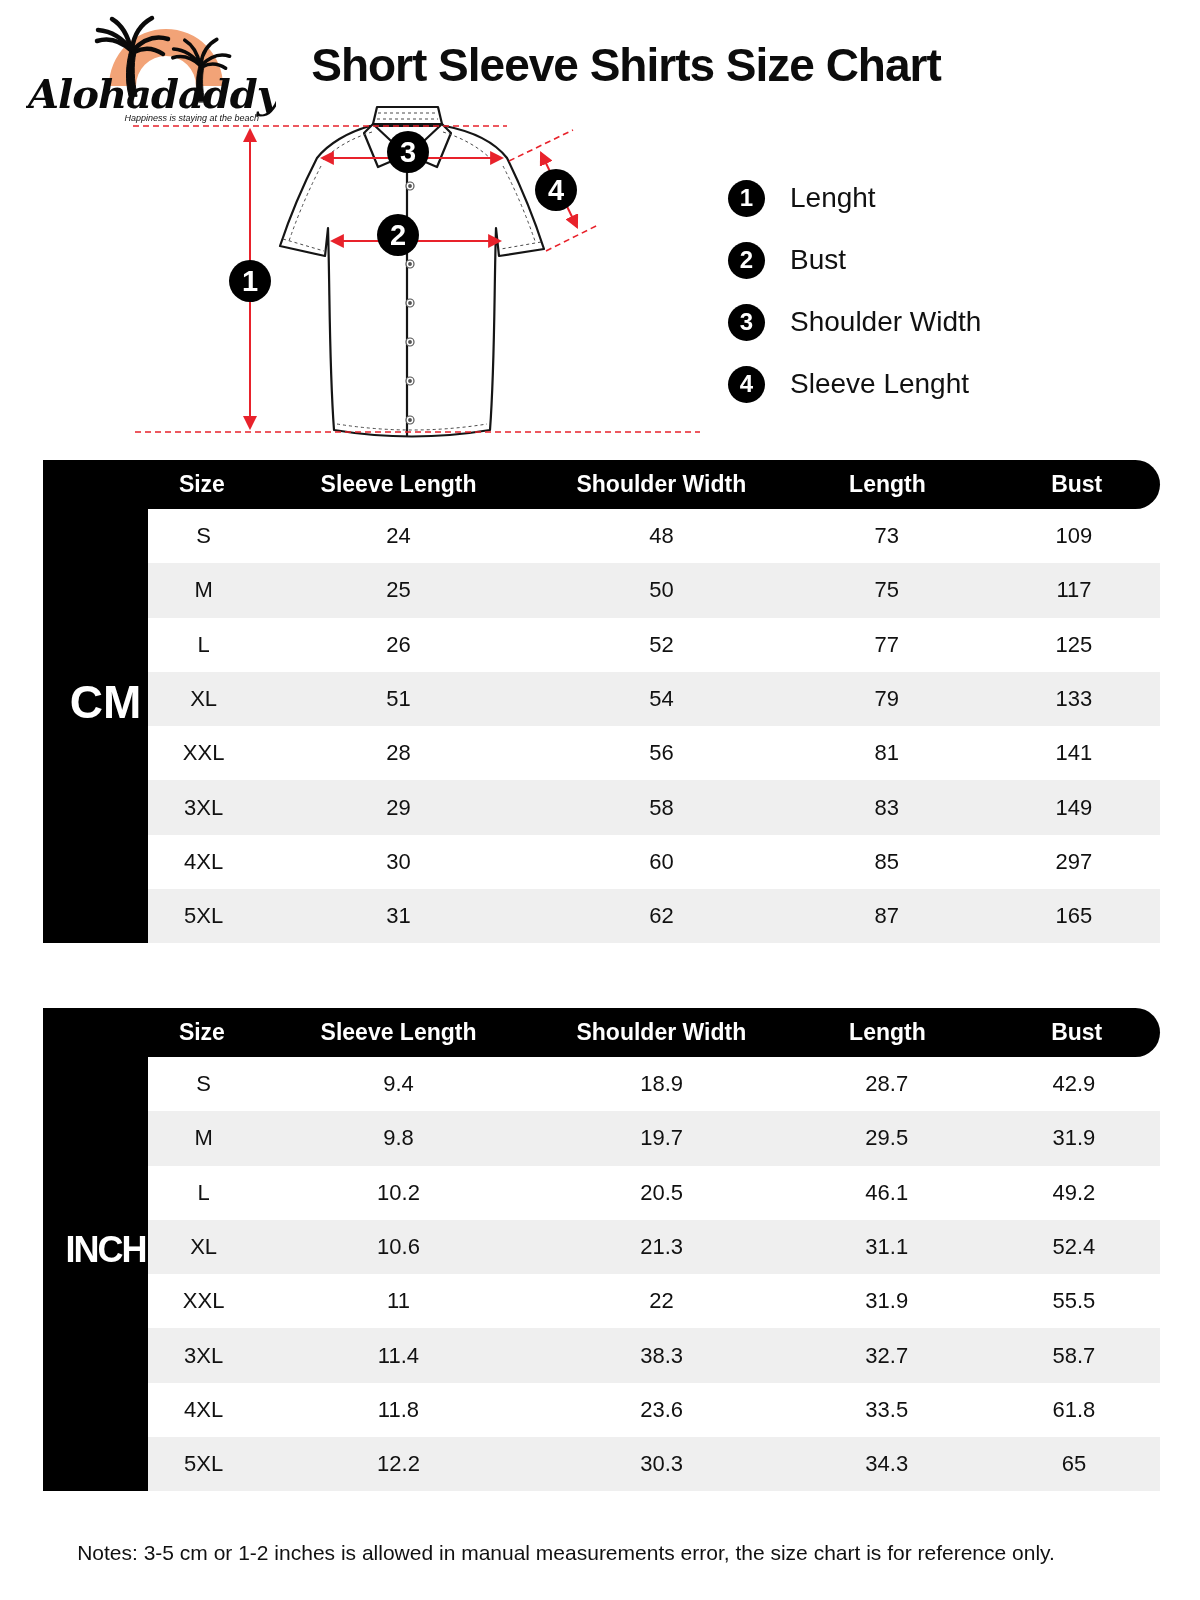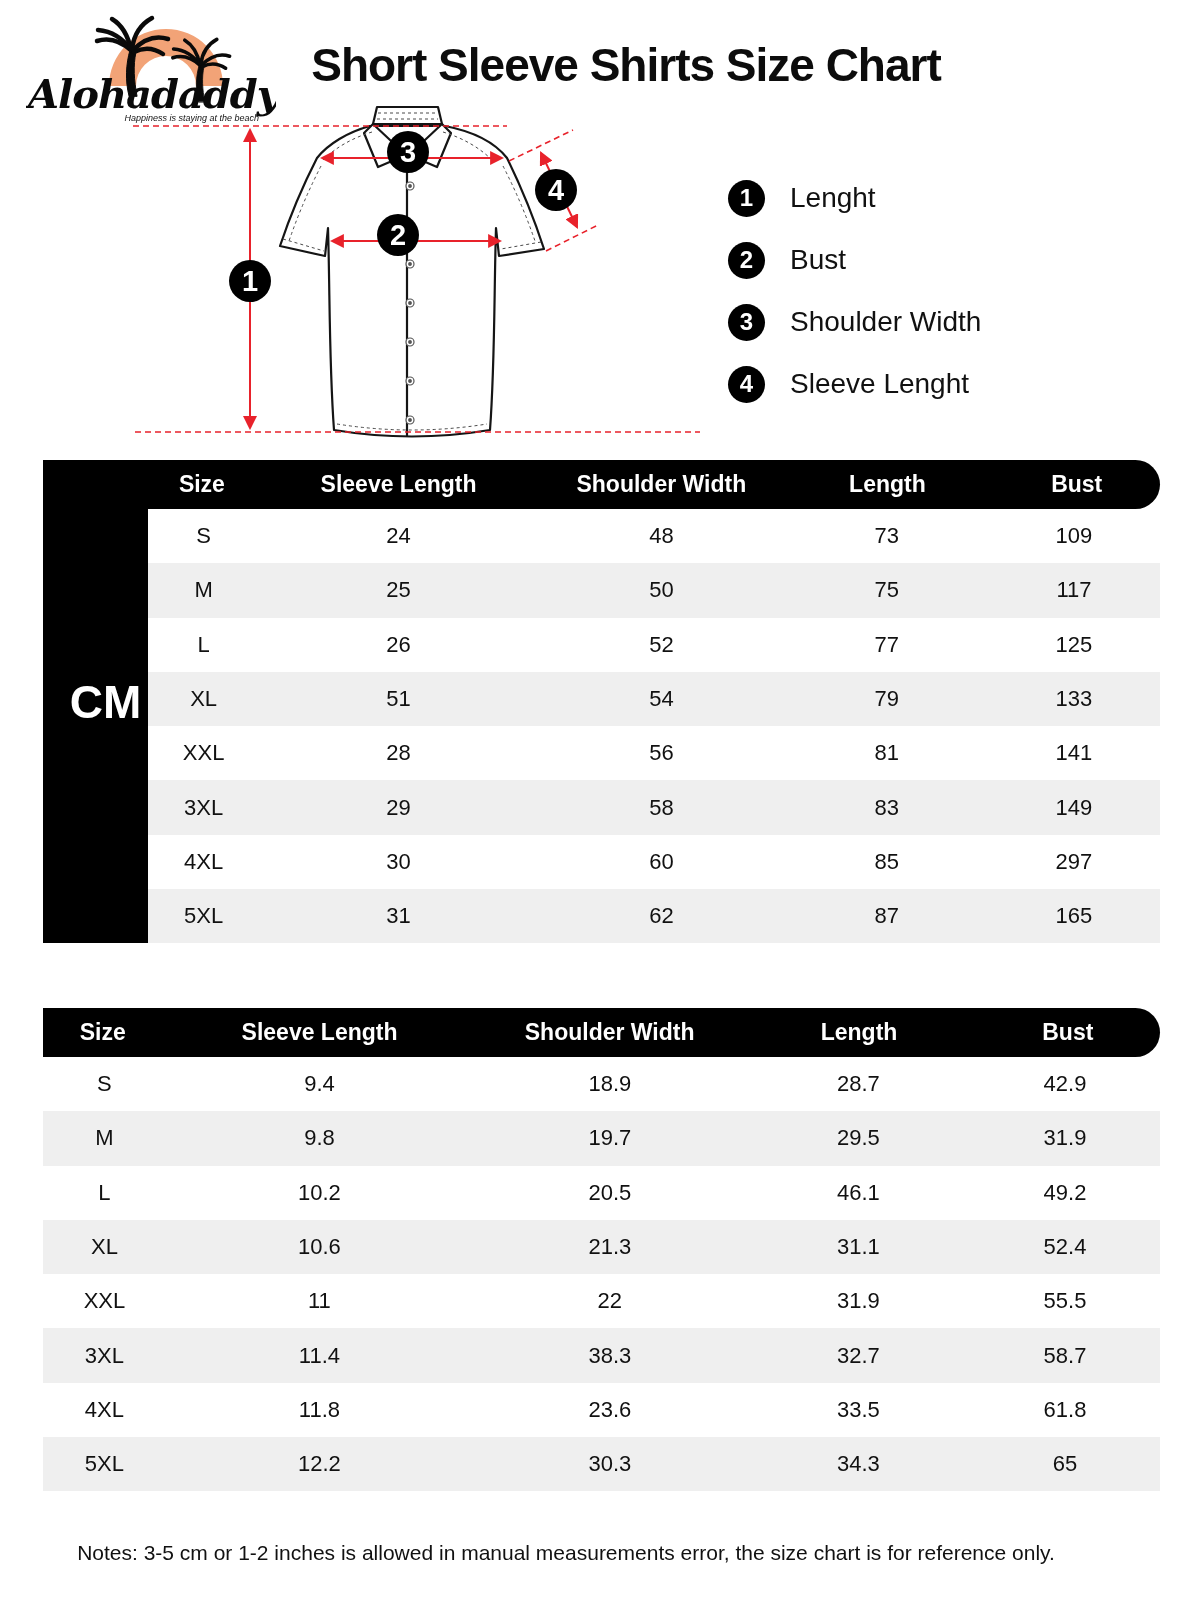--- a/index.html
+++ b/index.html
@@ -214,20 +214,21 @@
           <div class="td col-1">31</div>
           <div class="td col-2">62</div>
           <div class="td col-3">87</div>
           <div class="td col-4">165</div>
         </div>
       </div>
   </div>
 </div>
 
 <div class="size-table" id="table-1">
+  <div class="unit-band">INCH</div>
   <div class="t-main">
     <div class="t-head">
         <div class="th col-0">Size</div>
         <div class="th col-1">Sleeve Length</div>
         <div class="th col-2">Shoulder Width</div>
         <div class="th col-3">Length</div>
         <div class="th col-4">Bust</div>
       </div>
     <div class="t-body">
         <div class="tr">

